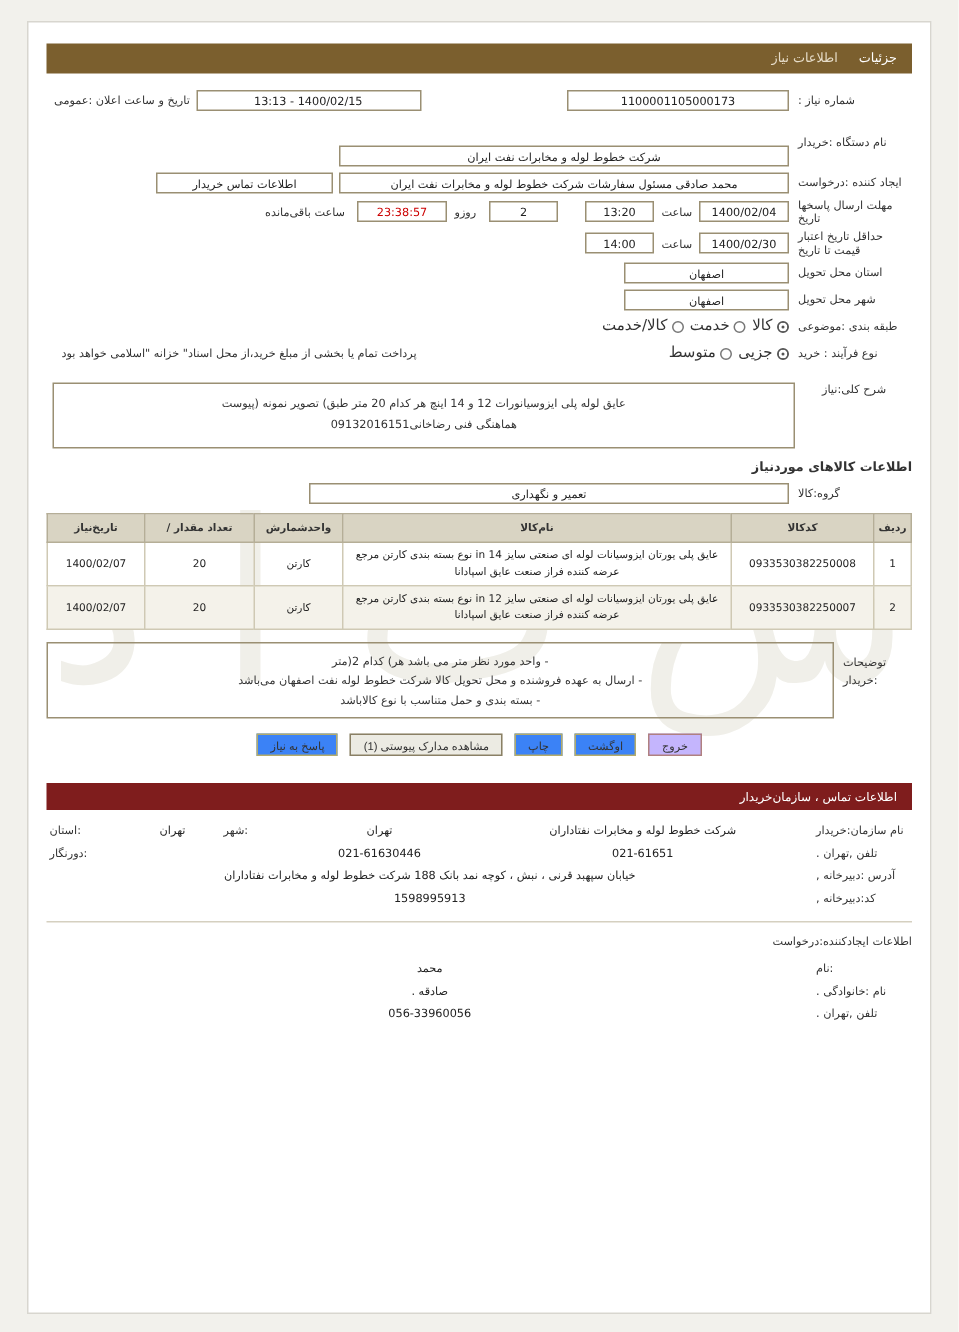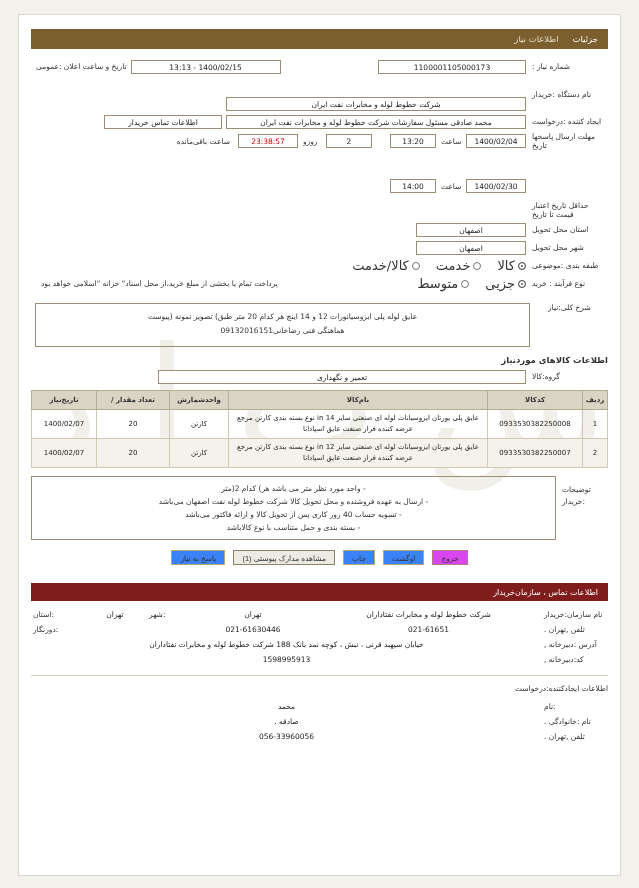--- a/index.html
+++ b/index.html
@@ -98,22 +98,22 @@
     padding-left:5px;
     box-sizing:border-box;
     flex:none;
   }
   .spacer{flex:1;}
 
   
   .radiorow{display:flex;align-items:center;gap:0px;}
   .radio{
     display:inline-flex;align-items:center;
-    margin-left:16px;
-    font-size:13px;
+    margin-left:4px;
+    font-size:10px;
   }
   .dot{
     width:8px;height:8px;border-radius:50%;
     border:1px solid #777;background:#fff;
     margin-left:3px;display:inline-block;
     box-sizing:border-box;
   }
   .dot.on{background:#555;box-shadow:inset 0 0 0 2px #fff;border-color:#555;}
 
   
@@ -181,21 +181,21 @@
     border:1px solid #8a8065;
     background:#ecebe3;
     font-size:7.5px;
     padding:2px 8px;
     height:15px;
     line-height:11px;
     box-sizing:border-box;
     color:#333;
     cursor:pointer;
   }
-  .btn.red{background:#d946ef;border-color:#b08080;}
+  .btn.red{background:#c4b5fd;border-color:#b08080;}
   .btn.yellow{background:#3b82f6;border-color:#b3ab6a;}
 
   
   .contactbar{
     margin:18px 12px 0 12px;
     height:18px;
     background:#7f1d1d;
     color:#fff;
     font-size:8px;
     display:flex;align-items:center;
@@ -263,21 +263,21 @@
         <span class="fld small">1400/02/04</span>
         <span class="lbl2" style="width:26px">ساعت</span>
         <span class="fld tiny">13:20</span>
         <span class="fld tiny" style="margin-right:14px;">2</span>
         <span class="lbl2" style="width:24px">روزو</span>
         <span class="fld small" style="color:#c00">23:38:57</span>
         <span class="lbl2" style="width:auto;padding-right:4px">ساعت باقی‌مانده</span>
       </div>
 
       <div class="row">
-        <span class="lbl" style="line-height:9px;margin-top:48px;">
+        <span class="lbl" style="line-height:9px;">
           <span>حداقل  تاریخ اعتبار</span><br>
           <span>قیمت تا تاریخ</span>
         </span>
         <span class="fld small">1400/02/30</span>
         <span class="lbl2" style="width:26px">ساعت</span>
         <span class="fld tiny">14:00</span>
       </div>
 
       <div class="row">
         <span class="lbl">استان محل تحویل</span>
@@ -330,21 +330,21 @@
       <div class="descbox" style="flex:1">
         <div>عایق لوله پلی  ایزوسیانورات 12 و 14 اینچ هر کدام 20 متر طبق)  تصویر  نمونه (پیوست</div>
         <div>هماهنگی  فنی  رضاخانی09132016151</div>
       </div>
     </div>
 
     <div class="sectiontitle">اطلاعات کالاهای موردنیاز</div>
 
     <div class="row" style="margin:0 12px 6px 12px;">
       <span class="lbl">گروه:کالا</span>
-      <span class="fld" style="width:368px">تعمیر و نگهداری</span>
+      <span class="fld" style="width:320px">تعمیر و نگهداری</span>
     </div>
 
     <table class="goods">
       <thead>
         <tr>
           <th style="width:22px">ردیف</th>
           <th style="width:92px">کدکالا</th>
           <th>نام‌کالا</th>
           <th style="width:56px">واحدشمارش</th>
           <th style="width:70px">تعداد مقدار /</th>
@@ -372,21 +372,20 @@
     </table>
 
     <div class="notesrow">
       <span class="noteslabel">
         <span>توضیحات</span><br>
         <span>:خریدار</span>
       </span>
       <div class="notesbox">
         <div>- واحد مورد نظر متر می باشد هر) کدام 2(متر</div>
         <div>- ارسال به عهده فروشنده و محل تحویل کالا شرکت  خطوط لوله نفت  اصفهان می‌باشد</div>
-        <div>- تسویه حساب 40 روز کاری پس از تحویل کالا و ارائه فاکتور می‌باشد</div>
         <div>- بسته بندی و حمل متناسب با نوع کالا‌باشد</div>
       </div>
     </div>
 
     <div class="btnrow">
       <button class="btn red">خروج</button>
       <button class="btn yellow">اوگشت</button>
       <button class="btn yellow">چاپ</button>
       <button class="btn">مشاهده مدارک پیوستی (1)</button>
       <button class="btn yellow">پاسخ به نیاز</button>

